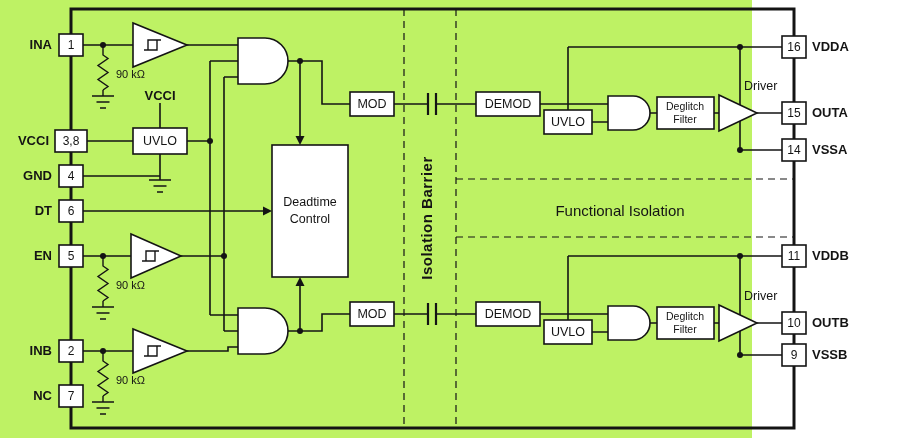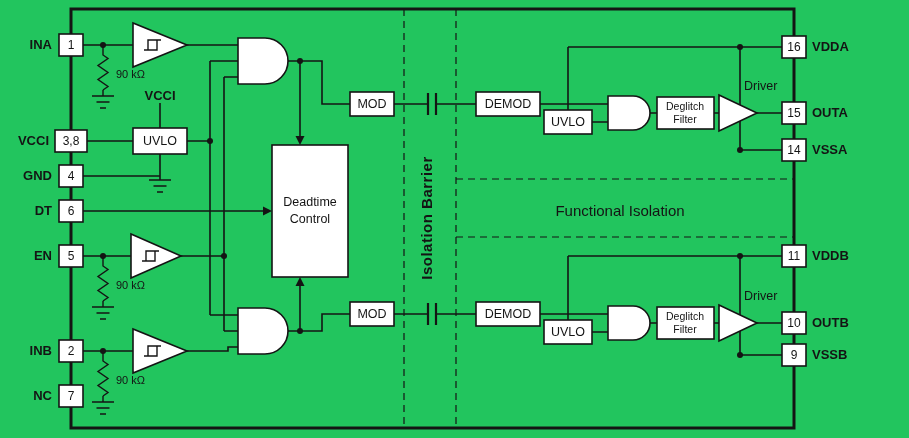--- a/index.html
+++ b/index.html
@@ -1,16 +1,16 @@
 <!DOCTYPE html>
 <html><head>
 <meta charset="utf-8">
 <style>
   html,body { margin:0; padding:0; background:#ffffff; }
-  .stage { width:909px; height:438px; background:#22c55e; position:relative; }
+  .stage { width:752px; height:438px; background:#bef264; position:relative; }
   svg { display:block; }
   text { font-family:"Liberation Sans","DejaVu Sans",sans-serif; fill:#141414; }
   .pin-label { font-size:13px; font-weight:bold; }
   .pin-num   { font-size:12px; }
   .blk-label { font-size:12.5px; }
   .blk-label-sm { font-size:10.5px; }
   .free-label { font-size:11px; }
   .iso  { font-size:15px; font-weight:bold; letter-spacing:0.5px; }
   .func { font-size:15px; }
   .border { fill:none; stroke:#141414; stroke-width:3; }

